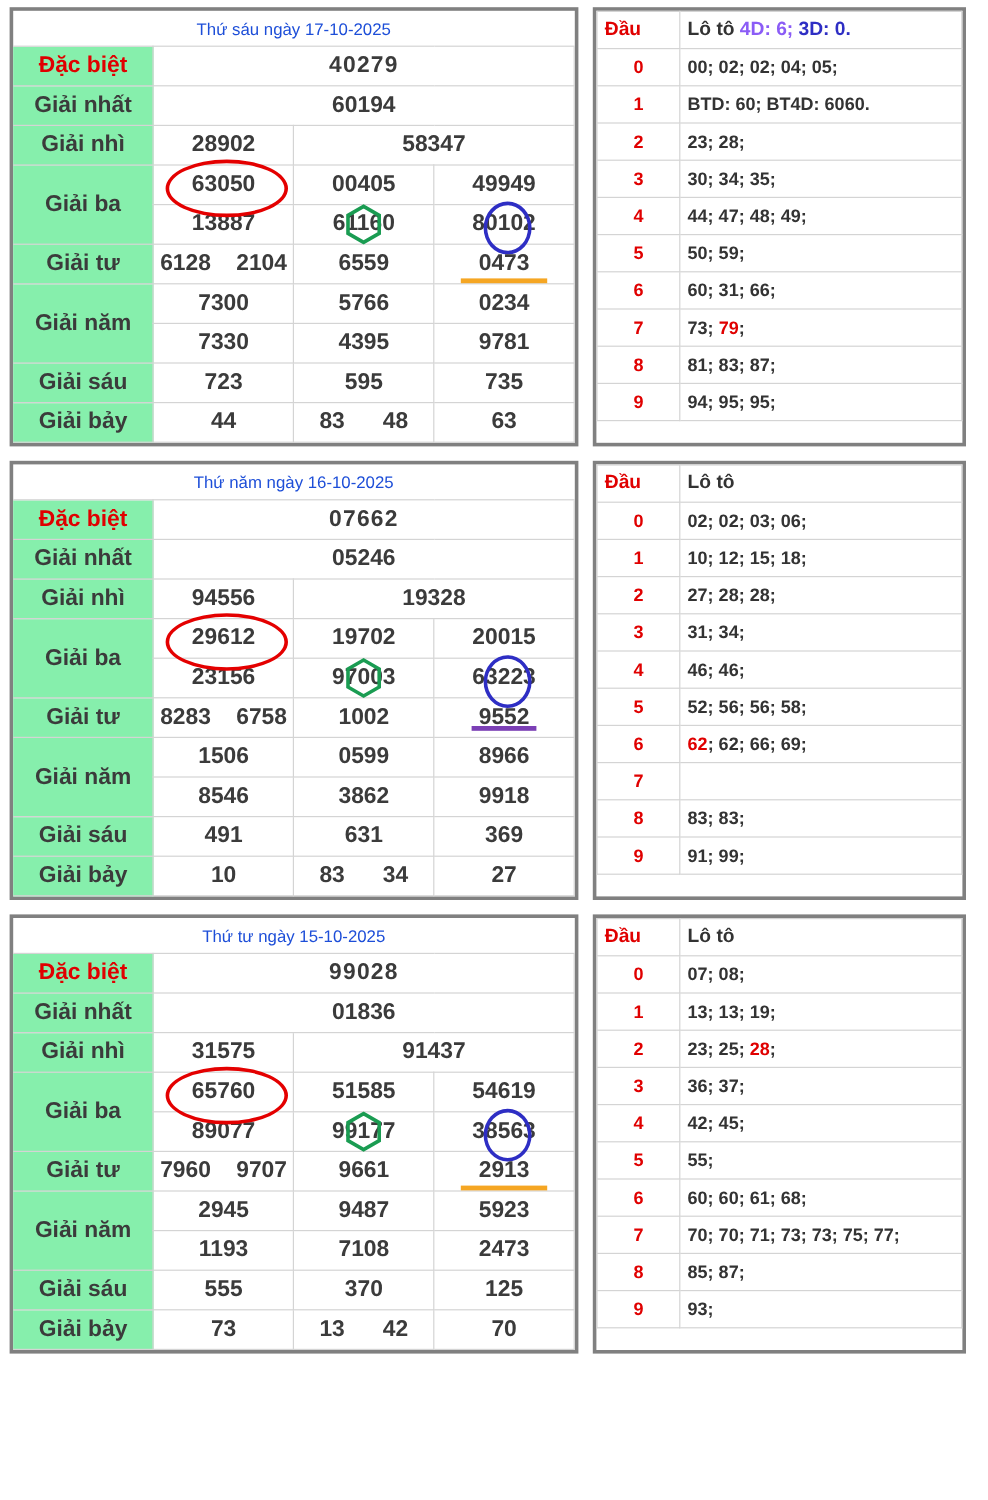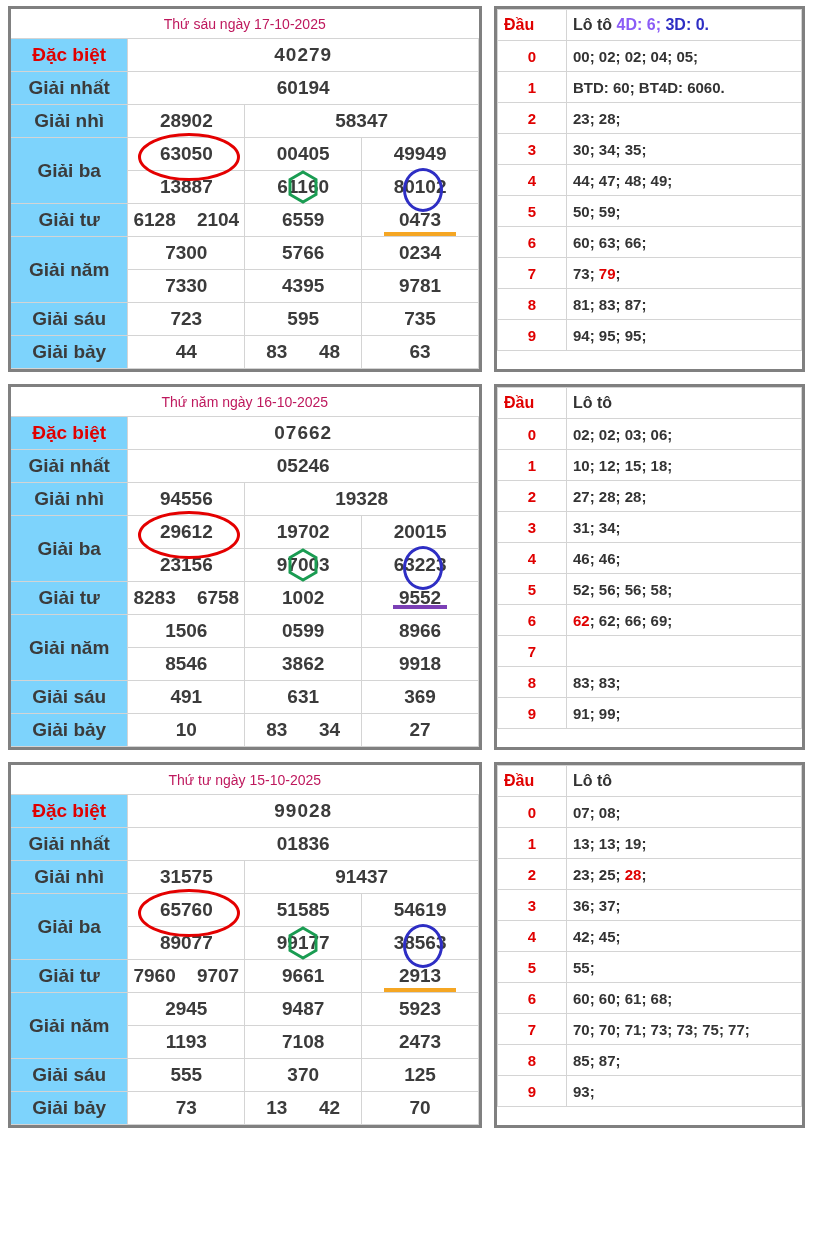--- a/index.html
+++ b/index.html
@@ -43,32 +43,32 @@
     text-align: center;
     vertical-align: middle;
     font-size: 19px;
     color: #3b3b3b;
     padding: 5px 2px;
     font-weight: bold;
   }
   .date-row td {
     font-size: 14px;
     font-weight: normal;
-    color: #be185d;
+    color: #1d4ed8;
     padding: 7px 2px 6px;
     border-top: none;
     border-left: none;
     border-right: none;
   }
   .label-cell {
     width: 104px;
     font-size: 16px;
     font-weight: normal;
     color: #3b3b3b;
-    background: #7dd3fc;
+    background: #86efac;
     border-left: none !important;
   }
   .label-cell.red {
     color: #e00000;
     font-weight: bold;
   }
   .db-cell {
     color: #e00000;
     font-size: 27px;
     font-weight: bold;
@@ -308,21 +308,21 @@
           <tr>
                 <td class="dau">4</td>
                 <td class="vals">44; 47; 48; 49;</td>
               </tr>
           <tr>
                 <td class="dau">5</td>
                 <td class="vals">50; 59;</td>
               </tr>
           <tr>
                 <td class="dau">6</td>
-                <td class="vals">60; 63; 66;</td>
+                <td class="vals">60; 31; 66;</td>
               </tr>
           <tr>
                 <td class="dau">7</td>
                 <td class="vals">73; <span class="hl">79</span>;</td>
               </tr>
           <tr>
                 <td class="dau">8</td>
                 <td class="vals">81; 83; 87;</td>
               </tr>
           <tr>

